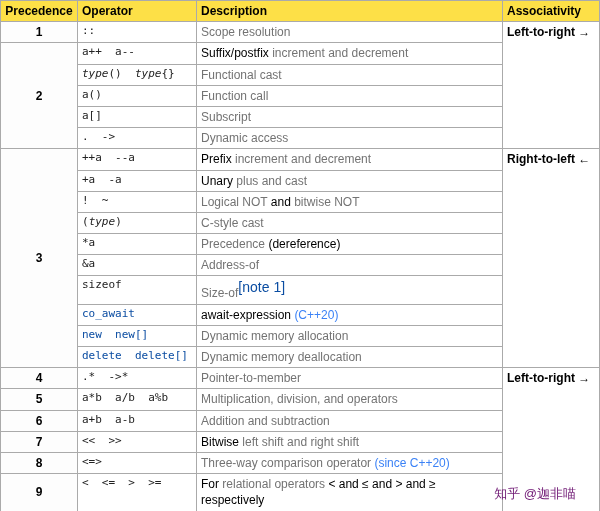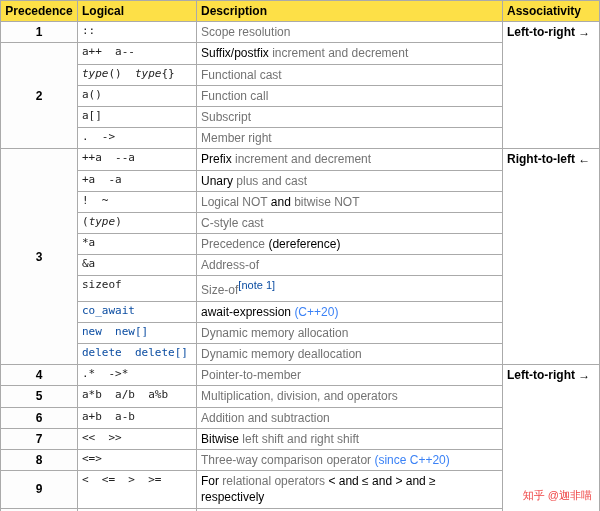--- a/index.html
+++ b/index.html
@@ -8,32 +8,32 @@
 th{background:#fde047;font-weight:bold}
 th.c1{width:68px;text-align:center}
 th.c2{width:110px}
 th.c4{width:88px}
 td.prec{text-align:center;font-weight:bold;vertical-align:middle;background:#fdfdfd}
 td.op{font-family:"DejaVu Sans Mono","Courier New",monospace;font-size:11px;color:#222;white-space:pre-wrap}
 td.op i{font-family:"DejaVu Sans Mono","Courier New",monospace;}
 td.assoc{vertical-align:top}
 a{color:#737373;text-decoration:none}
 .green{color:#3b82f6}
-sup{font-size:11px;color:#0b4da2}
+sup{font-size:14px;color:#0b4da2}
 .arrow{font-weight:bold}
-.wm{position:fixed;right:8px;bottom:8px;color:#ef4444;font-size:11px;pointer-events:none}
+.wm{position:fixed;right:24px;bottom:8px;color:#701a75;font-size:13px;pointer-events:none}
 </style>
 </head>
 <body>
 
 <table>
 <thead>
 <tr>
   <th class="c1">Precedence</th>
-  <th class="c2">Logical</th>
+  <th class="c2">Operator</th>
   <th>Description</th>
   <th class="c4">Associativity</th>
 </tr>
 </thead>
 <tbody>
 
 <tr>
   <td class="prec">1</td>
   <td class="op">::</td>
   <td><a href="#">Scope resolution</a></td>
@@ -52,21 +52,21 @@
 <tr>
   <td class="op">a()</td>
   <td><a href="#">Function call</a></td>
 </tr>
 <tr>
   <td class="op">a[]</td>
   <td><a href="#">Subscript</a></td>
 </tr>
 <tr>
   <td class="op">.  -&gt;</td>
-  <td><a href="#">Member right</a></td>
+  <td><a href="#">Dynamic access</a></td>
 </tr>
 
 <tr>
   <td class="prec" rowspan="10">3</td>
   <td class="op">++a  --a</td>
   <td><span>Prefix </span><a href="#">increment and decrement</a></td>
   <td class="assoc" rowspan="10"><span class="arrow">Right-to-left ←</span></td>
 </tr>
 <tr>
   <td class="op">+a  -a</td>

